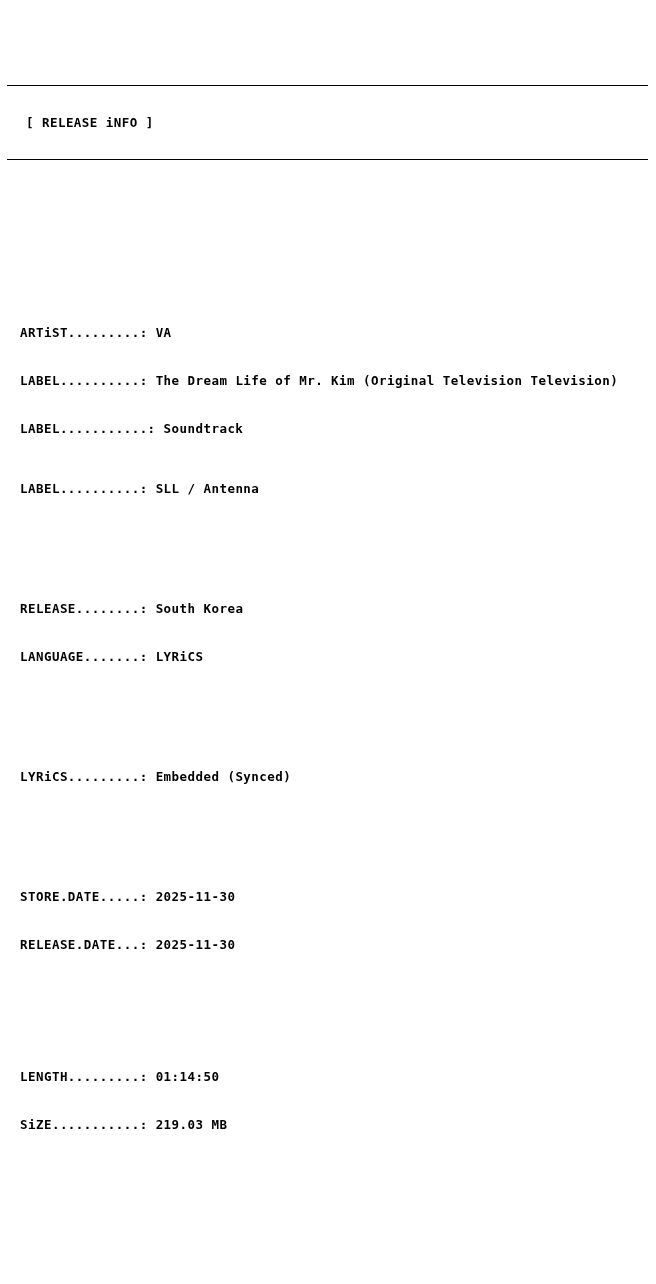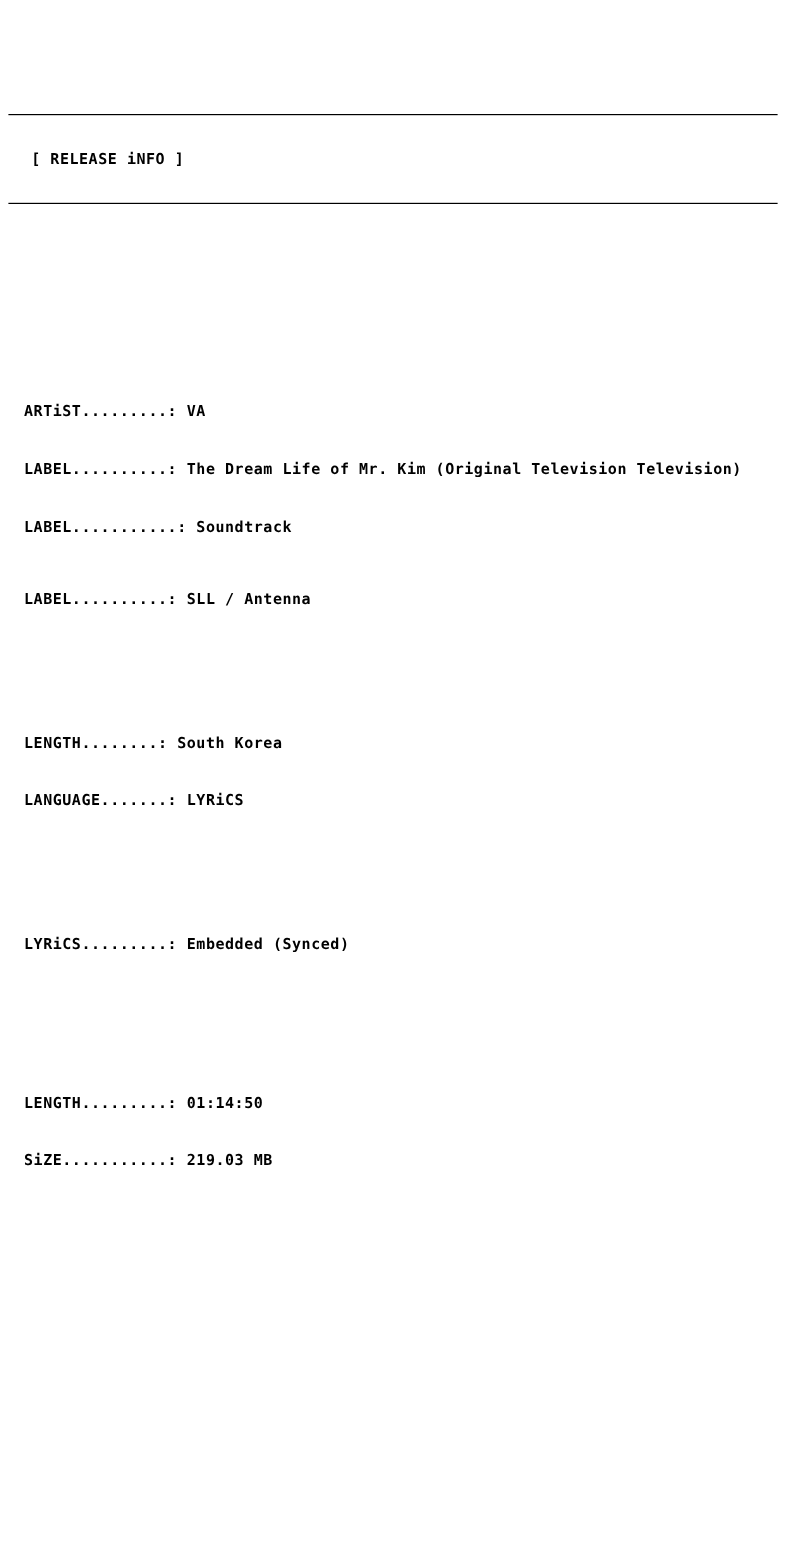--- a/index.html
+++ b/index.html
@@ -9,21 +9,21 @@
   }
   body {
     width: 656px;
     height: 1284px;
     overflow: hidden;
   }
   .nfo {
     position: relative;
     width: 656px;
     height: 1284px;
-    padding-top: 23px;
+    padding-top: 13px;
     box-sizing: border-box;
     color: #000000;
     font-family: "DejaVu Sans Mono", "Liberation Mono", monospace;
     font-weight: bold;
     font-size: 12.5px;
     line-height: 12px;
     letter-spacing: 0.45px;
     white-space: pre;
   }
   .rule {
@@ -63,28 +63,35 @@
         <div class="line"><span>LABEL..........:</span><span class="val">The Dream Life of Mr. Kim (Original Television Television)</span></div>
       
         <div class="line"><span>LABEL...........:</span><span class="val">Soundtrack</span></div>
       
       
         <div class="line"><span>LABEL..........:</span><span class="val">SLL / Antenna</span></div>
       </div>
     <div class="group">
       
     
-        <div class="line"><span>LENGTH........:</span><span class="val">South Korea</span></div>
+        <div class="line"><span>RELEASE........:</span><span class="val">South Korea</span></div>
       
         <div class="line"><span>LANGUAGE.......:</span><span class="val">LYRiCS</span></div>
       </div>
     <div class="group">
       
     
         <div class="line"><span>LYRiCS.........:</span><span class="val">Embedded (Synced)</span></div>
+      </div>
+    <div class="group">
+      
+    
+        <div class="line"><span>STORE.DATE.....:</span><span class="val">2025-11-30</span></div>
+      
+        <div class="line"><span>RELEASE.DATE...:</span><span class="val">2025-11-30</span></div>
       </div>
     <div class="group">
       
     
       
         <div class="line"><span>LENGTH.........:</span><span class="val">01:14:50</span></div>
       
         <div class="line"><span>SiZE...........:</span><span class="val">219.03 MB</span></div>
       </div>
     <div class="group">

